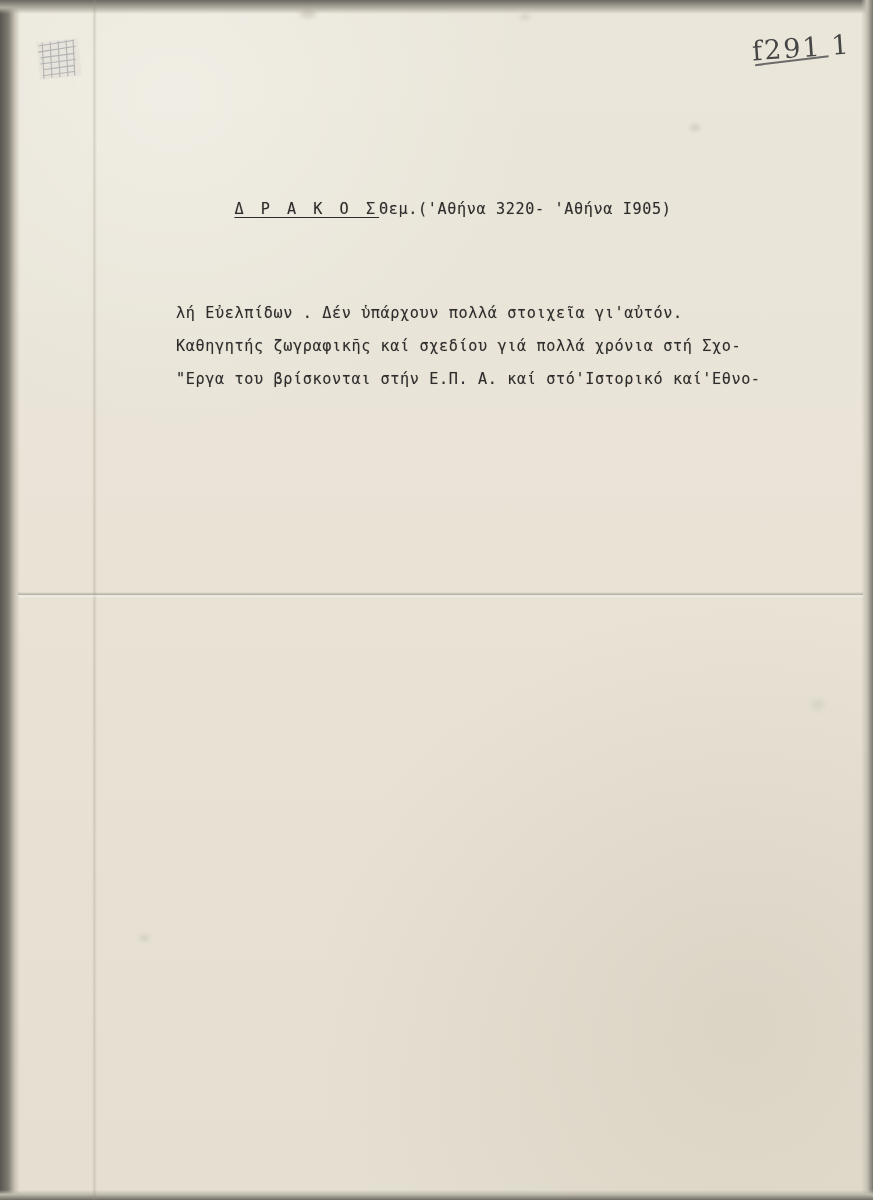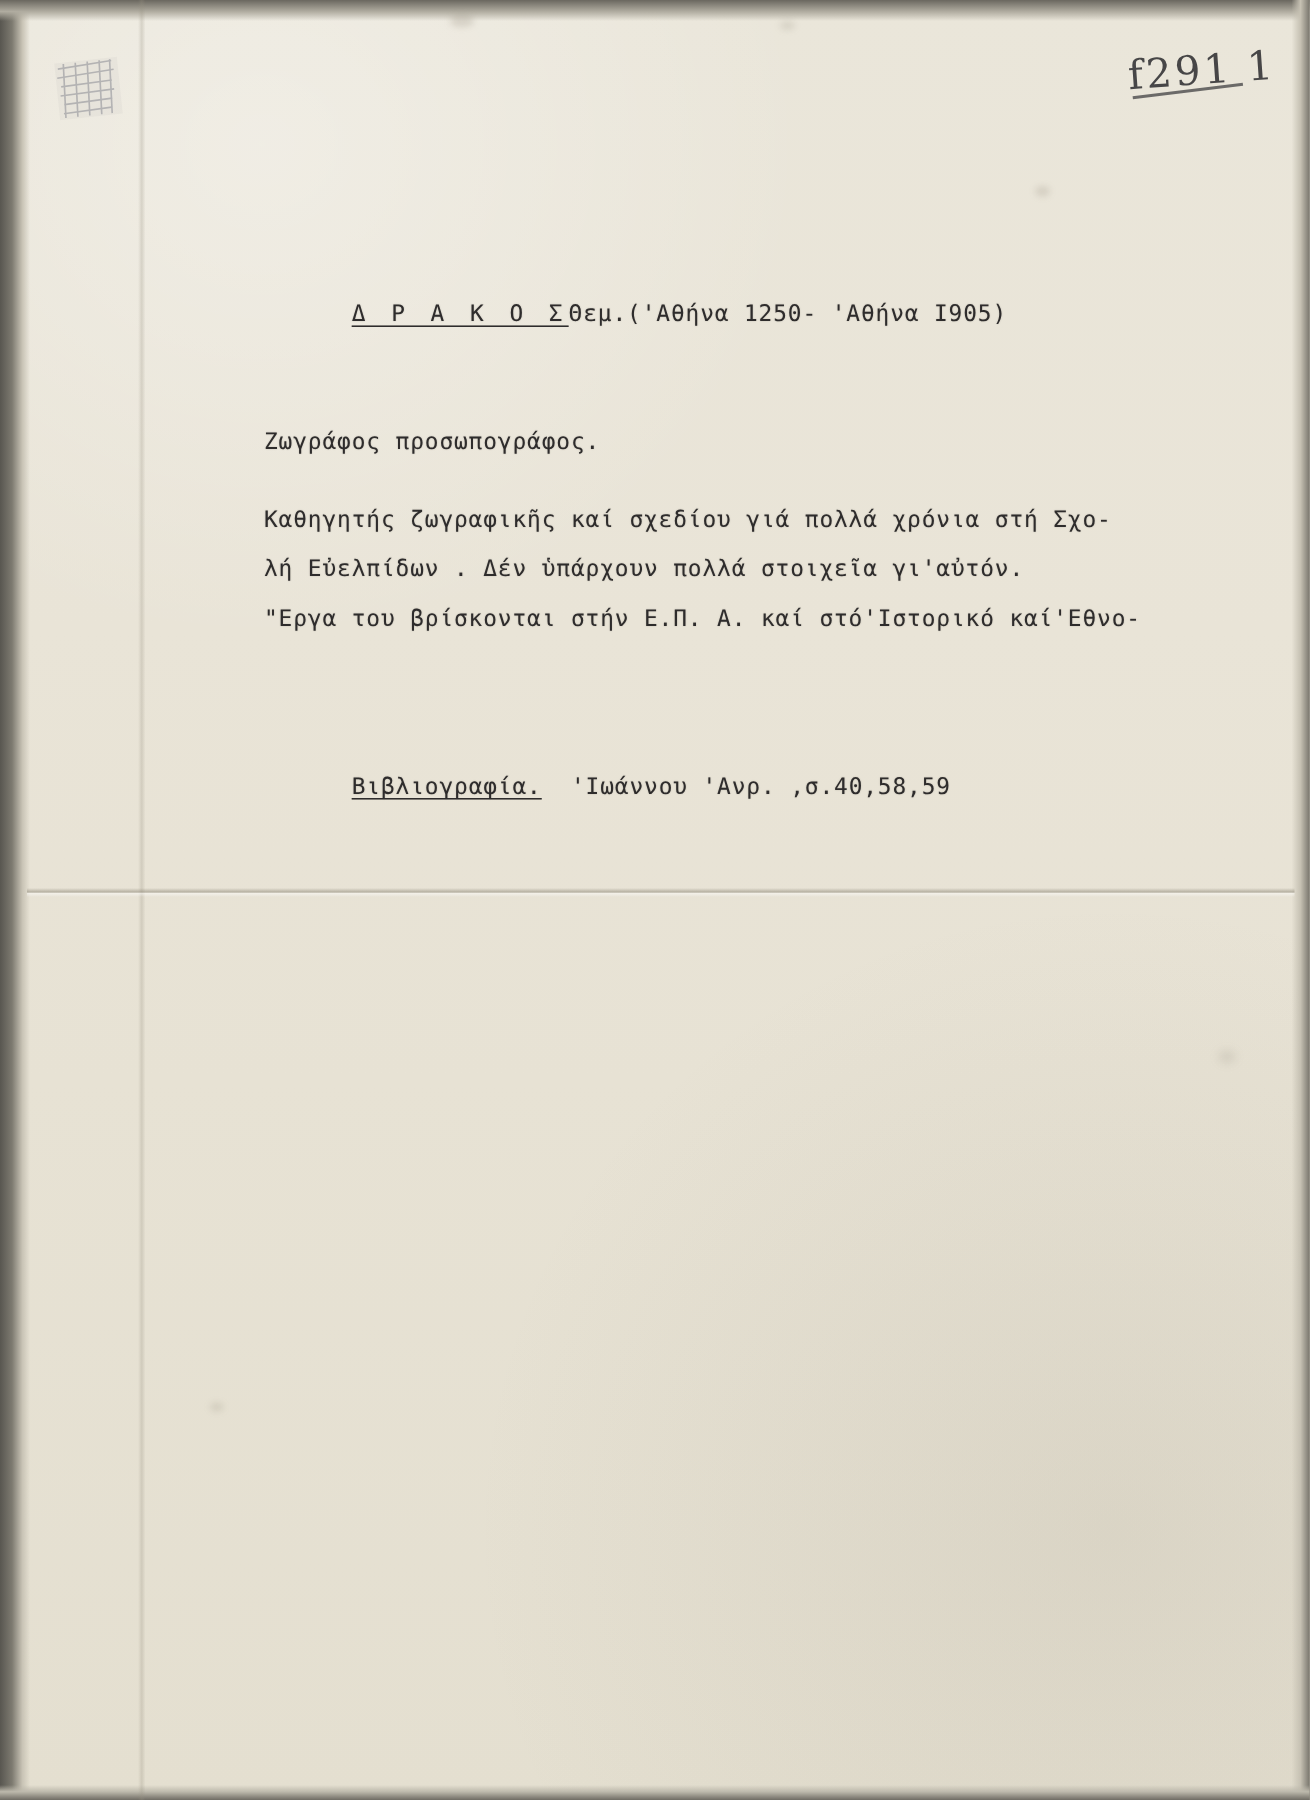--- a/index.html
+++ b/index.html
@@ -138,35 +138,31 @@
   </svg>
 
   <div id="shelfmark">
     <span>f291</span><span style="display:inline-block; width:10px;"></span><span>1</span>
     <span class="underline"></span>
   </div>
 
   <div id="typescript">
 
     <div class="line" id="title">
-      <span class="u spaced">Δ Ρ Α Κ Ο Σ</span><span>Θεμ.('Αθήνα 1250- 'Αθήνα Ι905)</span>
+      <span class="u spaced">Δ Ρ Α Κ Ο Σ</span><span>Θεμ.('Αθήνα 3220- 'Αθήνα Ι905)</span>
     </div>
 
     <div class="gap-sm"></div>
 
-    <div class="line">Ζωγράφος προσωπογράφος.</div>
 
     <div class="gap-sm"></div>
 
+    <div class="line">λή Εὐελπίδων . Δέν ὑπάρχουν πολλά στοιχεῖα γι'αὐτόν.</div>
     <div class="line">Καθηγητής ζωγραφικῆς καί σχεδίου γιά πολλά χρόνια στή Σχο-</div>
-    <div class="line">λή Εὐελπίδων . Δέν ὑπάρχουν πολλά στοιχεῖα γι'αὐτόν.</div>
 
 
     <div class="line">"Εργα του βρίσκονται στήν Ε.Π. Α. καί στό'Ιστορικό καί'Εθνο-</div>
 
     <div class="gap-md"></div>
 
-    <div class="line">
-      <span class="u">Βιβλιογραφία.</span><span>  'Ιωάννου 'Ανρ. ,σ.40,58,59</span>
-    </div>
 
   </div>
 </div>
 
 </body></html>

